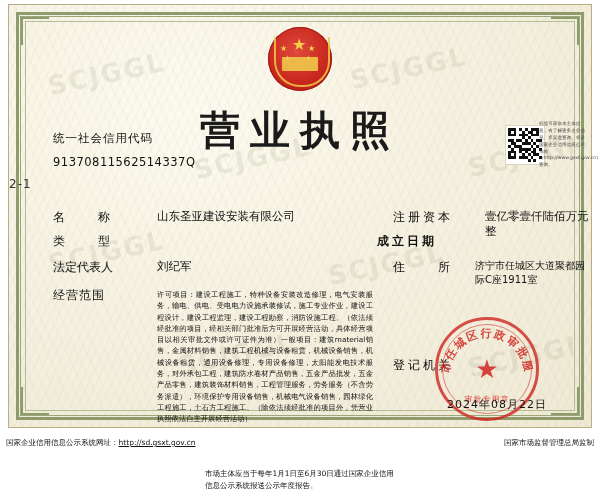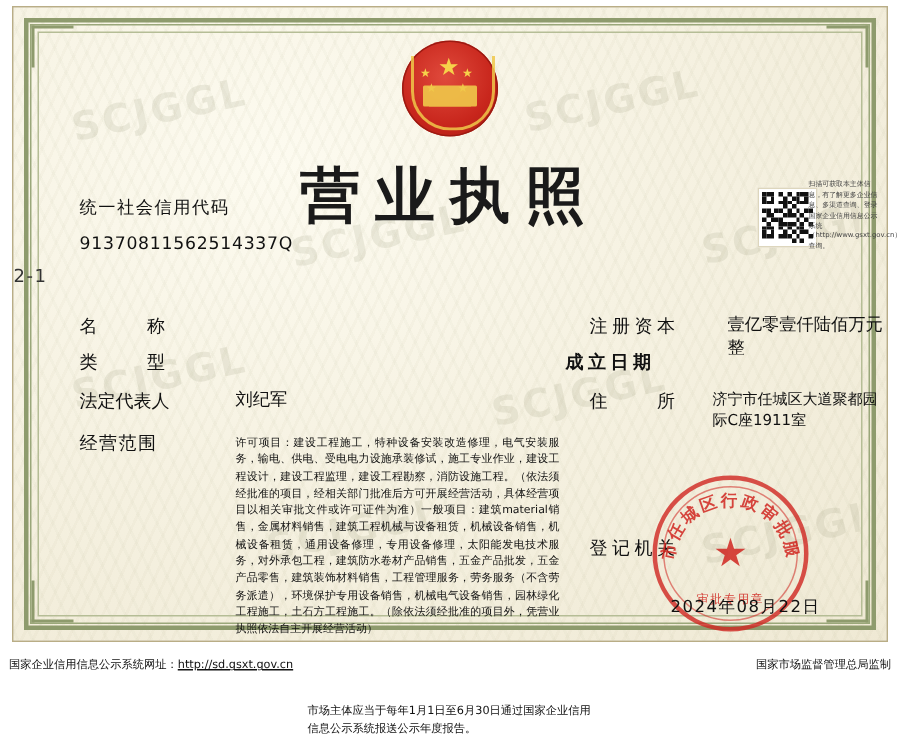--- a/index.html
+++ b/index.html
@@ -360,20 +360,21 @@
           <i></i>
           <i></i>
       </div>
     </div>
     <div class="qr-note" style="right:6px;top:116px;transform:none;width:46px;">扫描可获取本主体信息，有了解更多企业信息、多渠道查询、登录国家企业信用信息公示系统（http://www.gsxt.gov.cn）查询。</div>
 
     <div class="title">营业执照</div>
     <div class="sub-no">2-1</div>
 
     <div class="f-label" style="left:44px;top:204px;">名　　称</div>
+    <div class="f-value" style="left:148px;top:204px;">山东圣亚建设安装有限公司</div>
 
     <div class="f-label" style="left:44px;top:228px;">类　　型</div>
 
     <div class="f-label" style="left:44px;top:254px;letter-spacing:0px;">法定代表人</div>
     <div class="f-value" style="left:148px;top:254px;">刘纪军</div>
 
     <div class="f-label" style="left:44px;top:282px;letter-spacing:1px;">经营范围</div>
     <div class="scope-text">许可项目：建设工程施工，特种设备安装改造修理，电气安装服务，输电、供电、受电电力设施承装修试，施工专业作业，建设工程设计，建设工程监理，建设工程勘察，消防设施工程。（依法须经批准的项目，经相关部门批准后方可开展经营活动，具体经营项目以相关审批文件或许可证件为准）一般项目：建筑material销售，金属材料销售，建筑工程机械与设备租赁，机械设备销售，机械设备租赁，通用设备修理，专用设备修理，太阳能发电技术服务，对外承包工程，建筑防水卷材产品销售，五金产品批发，五金产品零售，建筑装饰材料销售，工程管理服务，劳务服务（不含劳务派遣），环境保护专用设备销售，机械电气设备销售，园林绿化工程施工，土石方工程施工。（除依法须经批准的项目外，凭营业执照依法自主开展经营活动）</div>
 
     <div class="f-label" style="left:384px;top:204px;">注册资本</div>

